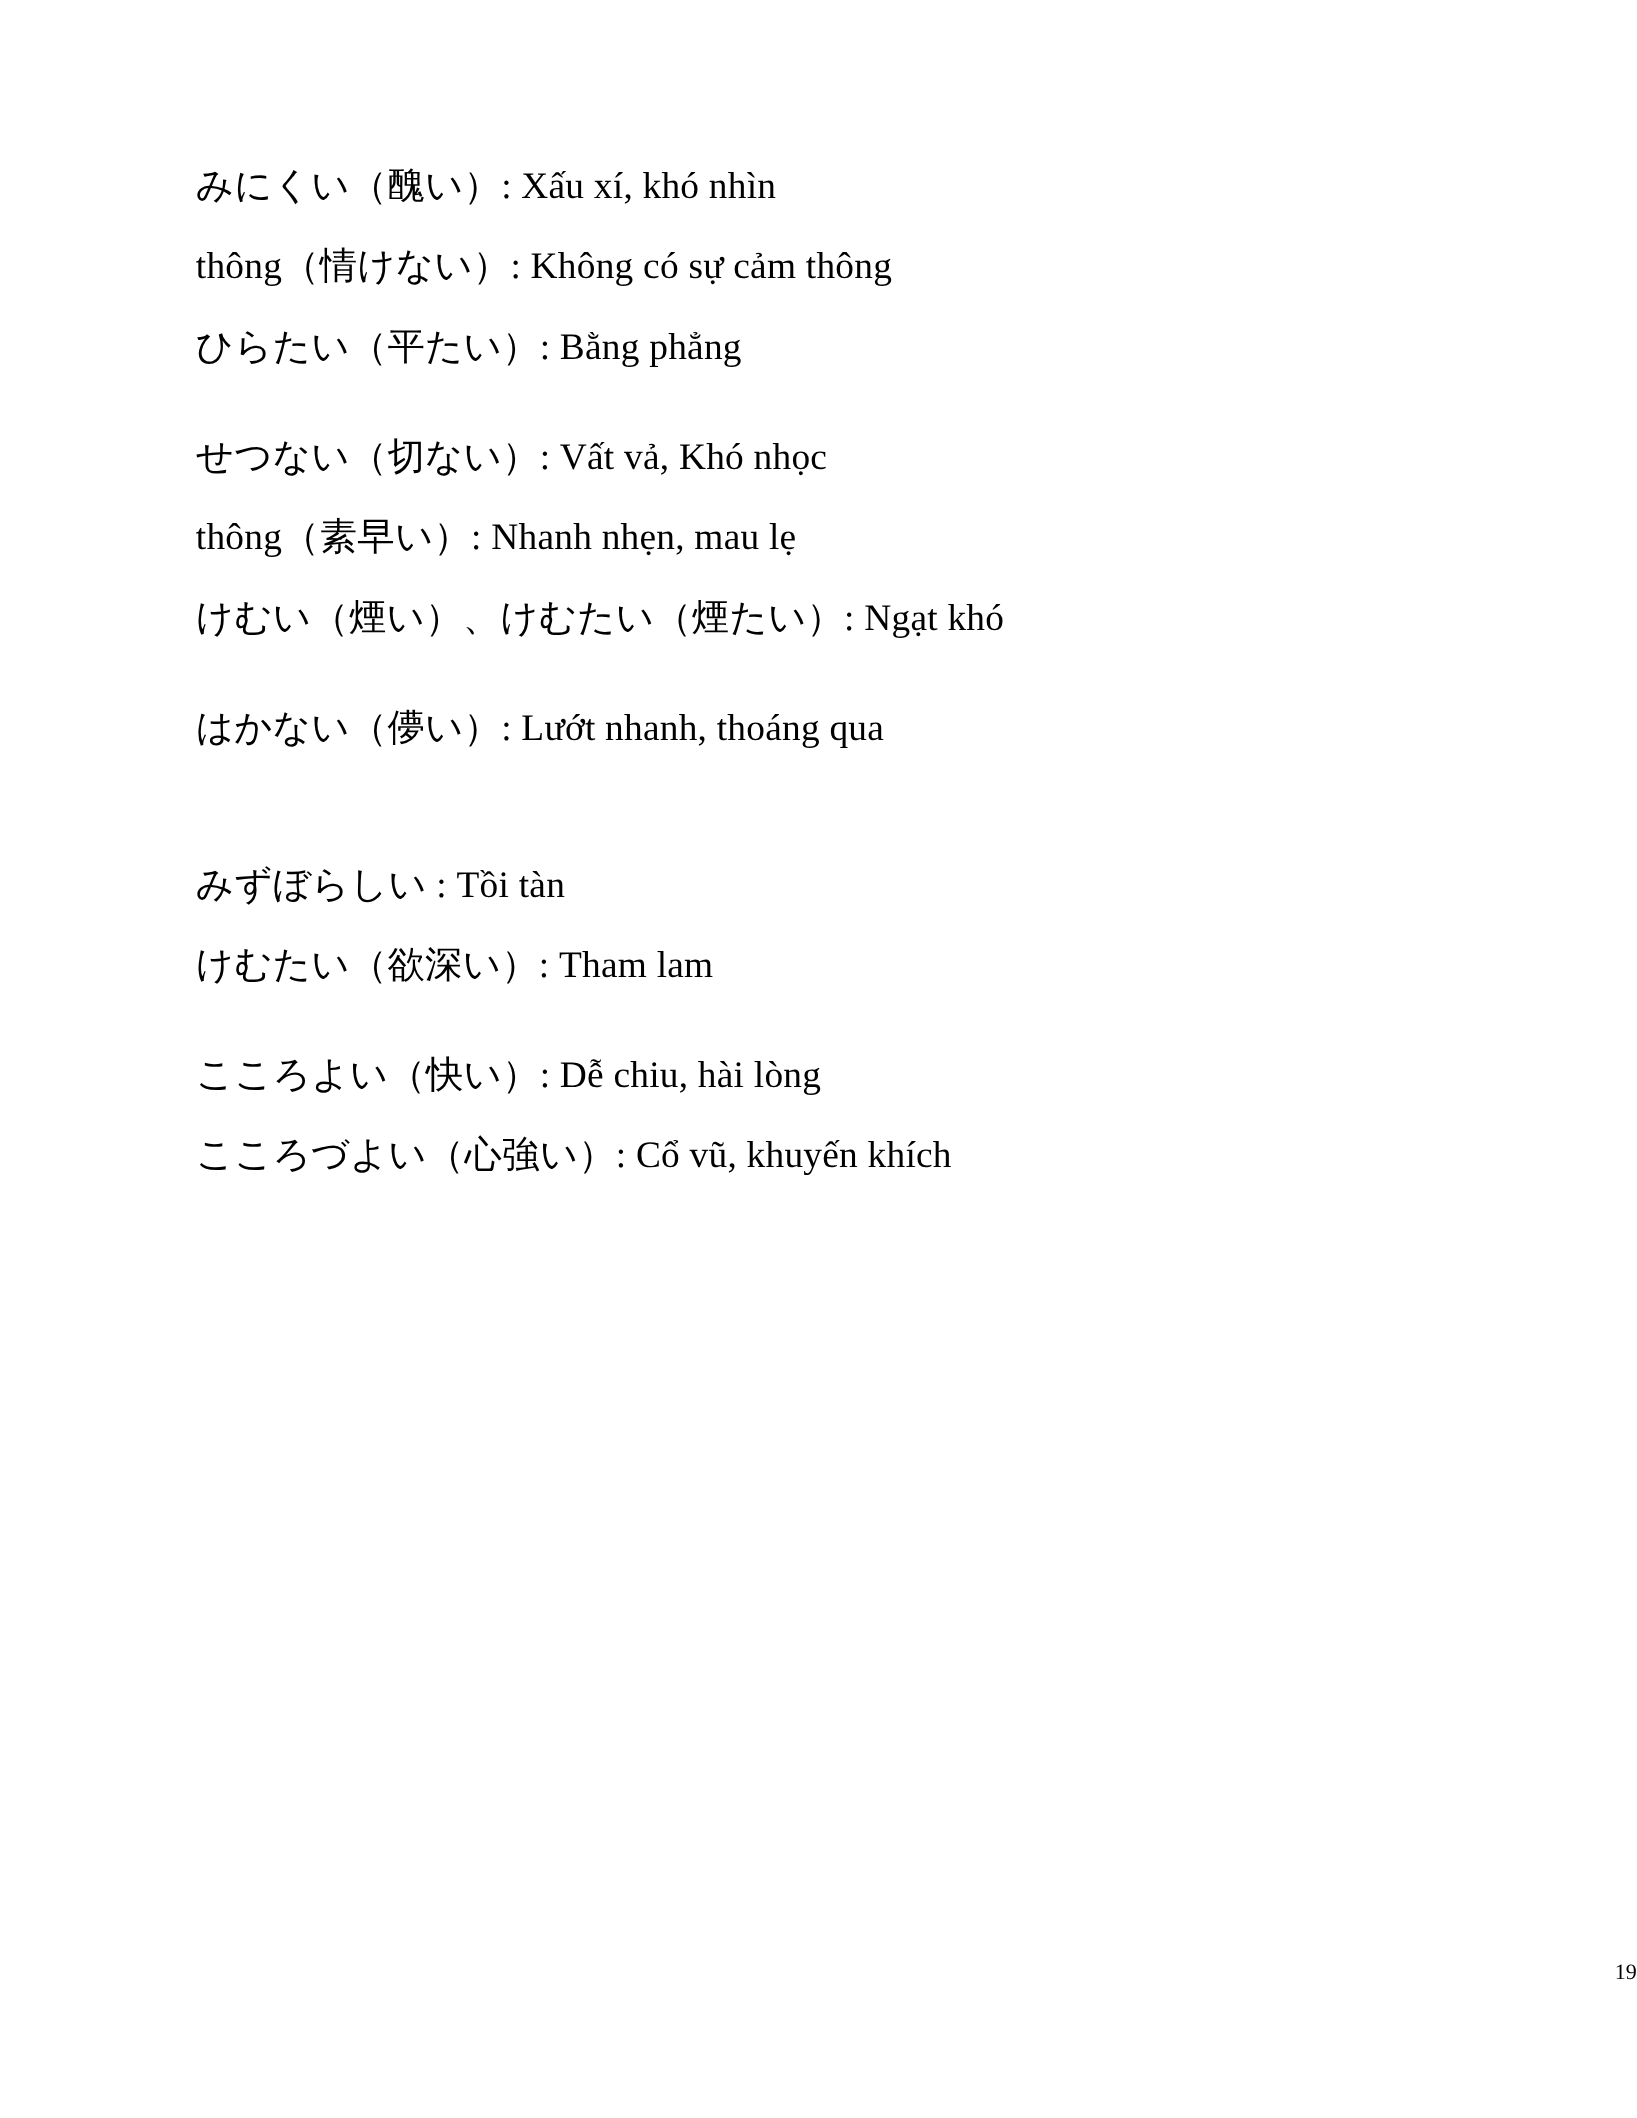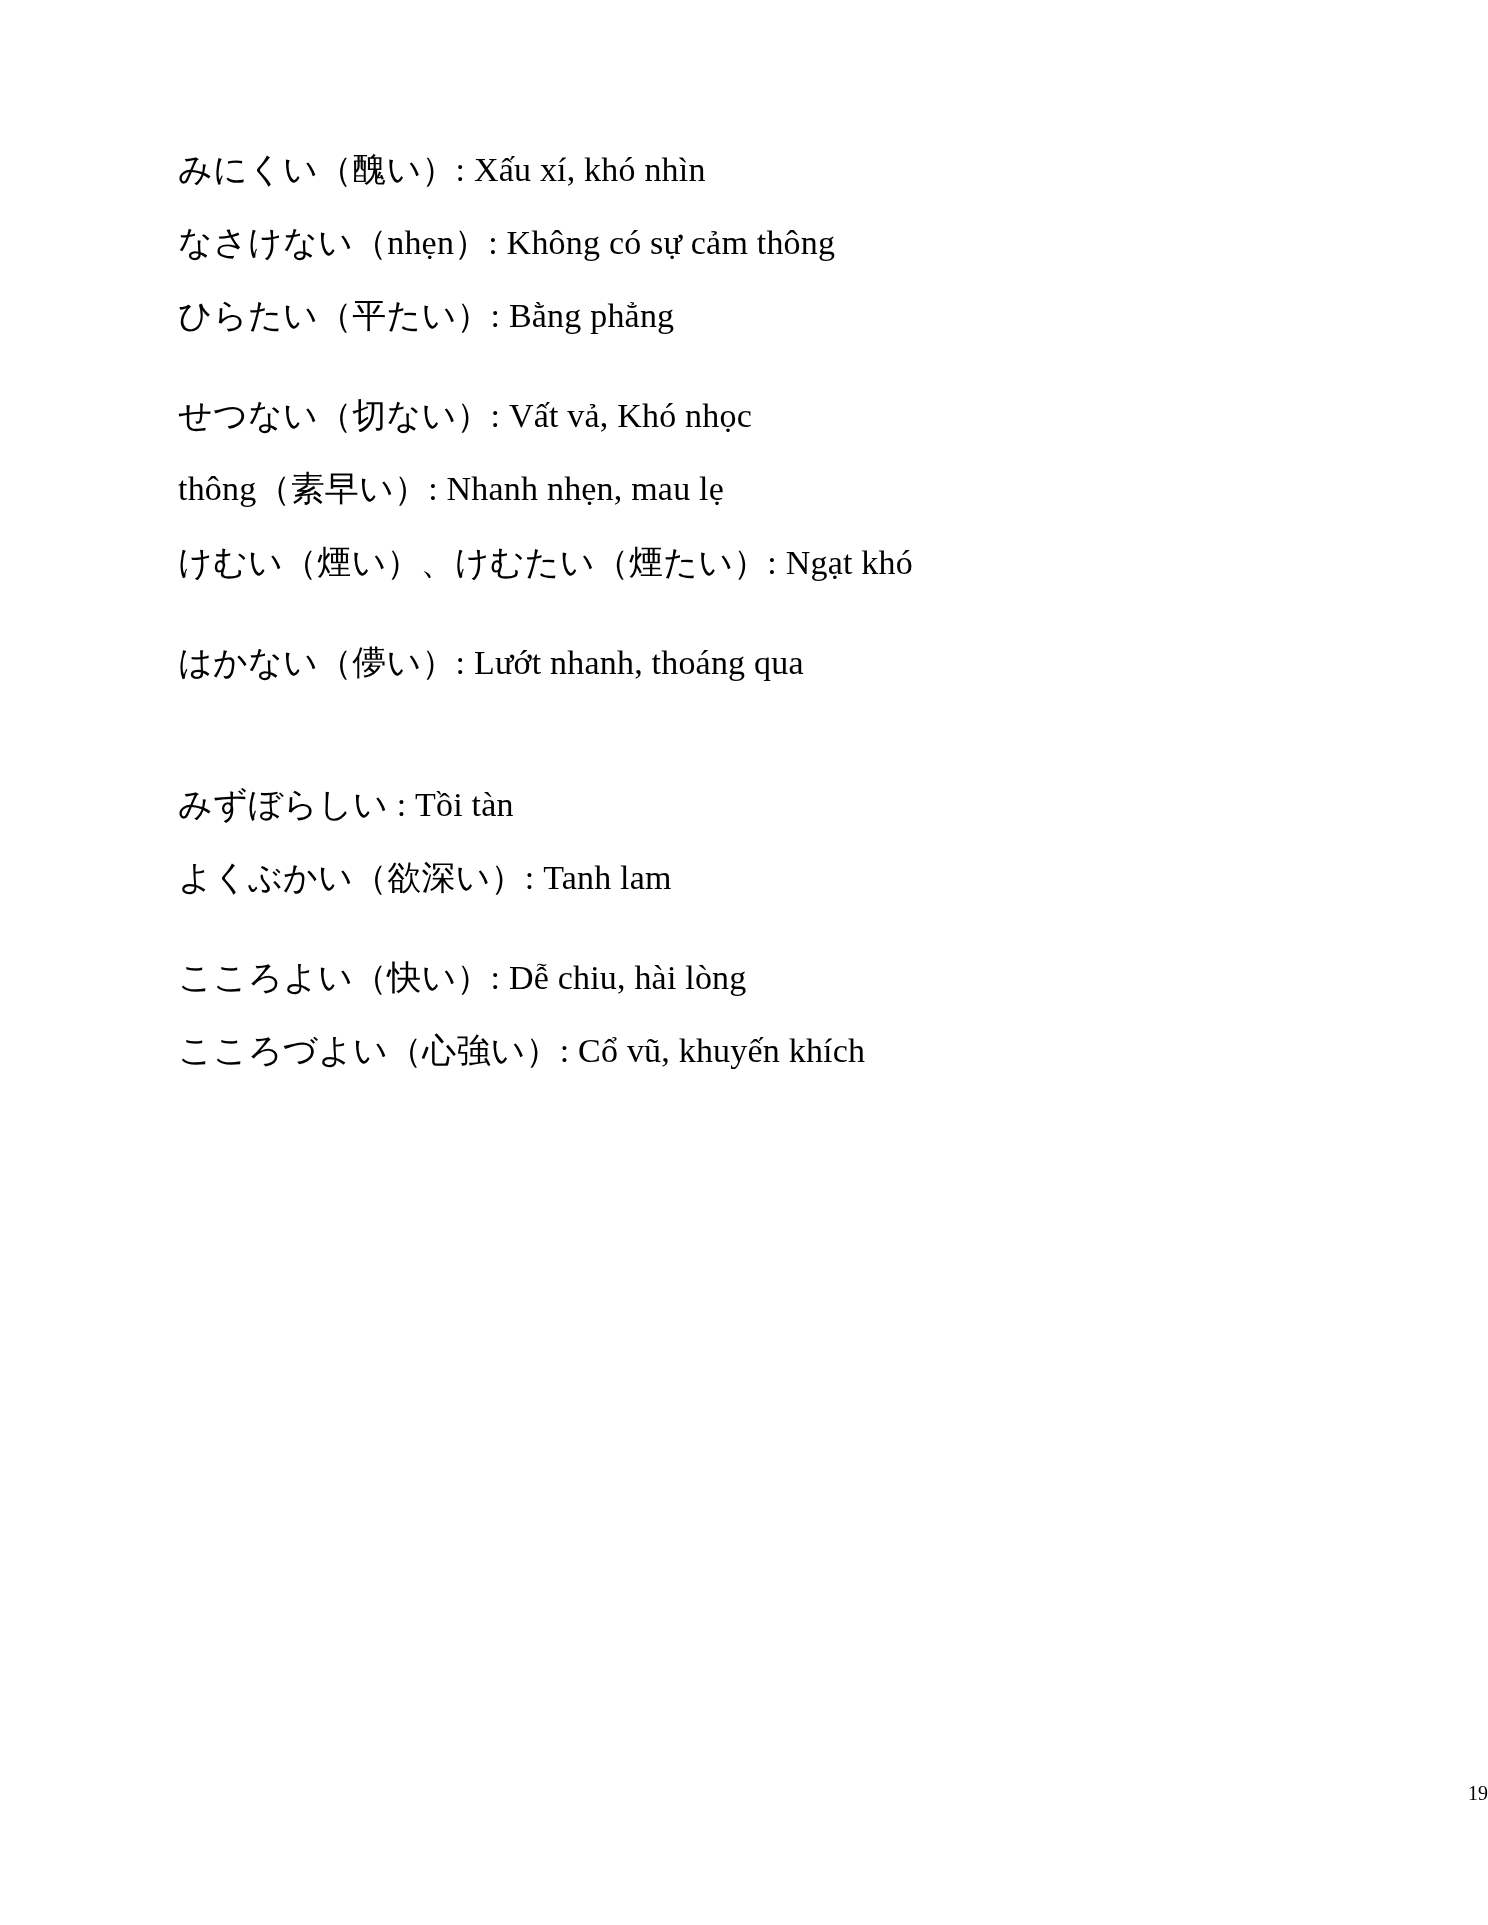--- a/index.html
+++ b/index.html
@@ -45,25 +45,25 @@
     font-family: "Liberation Serif", serif;
     color: #000000;
   }
 </style>
 </head>
 <body>
 
 <div class="page">
   <div class="entry-list">
     <div class="entry gap-0">みにくい（醜い）: Xấu xí, khó nhìn</div>
-    <div class="entry gap-1">なさけない（nhẹn）: Không có sự cảm thông</div>
+    <div class="entry gap-1">thông（情けない）: Không có sự cảm thông</div>
     <div class="entry gap-1">ひらたい（平たい）: Bằng phẳng</div>
     <div class="entry gap-2">せつない（切ない）: Vất vả, Khó nhọc</div>
     <div class="entry gap-1">thông（素早い）: Nhanh nhẹn, mau lẹ</div>
     <div class="entry gap-1">けむい（煙い）、けむたい（煙たい）: Ngạt khó</div>
     <div class="entry gap-2">はかない（儚い）: Lướt nhanh, thoáng qua</div>
     <div class="entry gap-3">みずぼらしい : Tồi tàn</div>
-    <div class="entry gap-1">よくぶかい（欲深い）: Tanh lam</div>
+    <div class="entry gap-1">けむたい（欲深い）: Tham lam</div>
     <div class="entry gap-2">こころよい（快い）: Dễ chiu, hài lòng</div>
     <div class="entry gap-1">こころづよい（心強い）: Cổ vũ, khuyến khích</div>
   </div>
   <div class="page-number">19</div>
 </div>
 
 </body></html>

